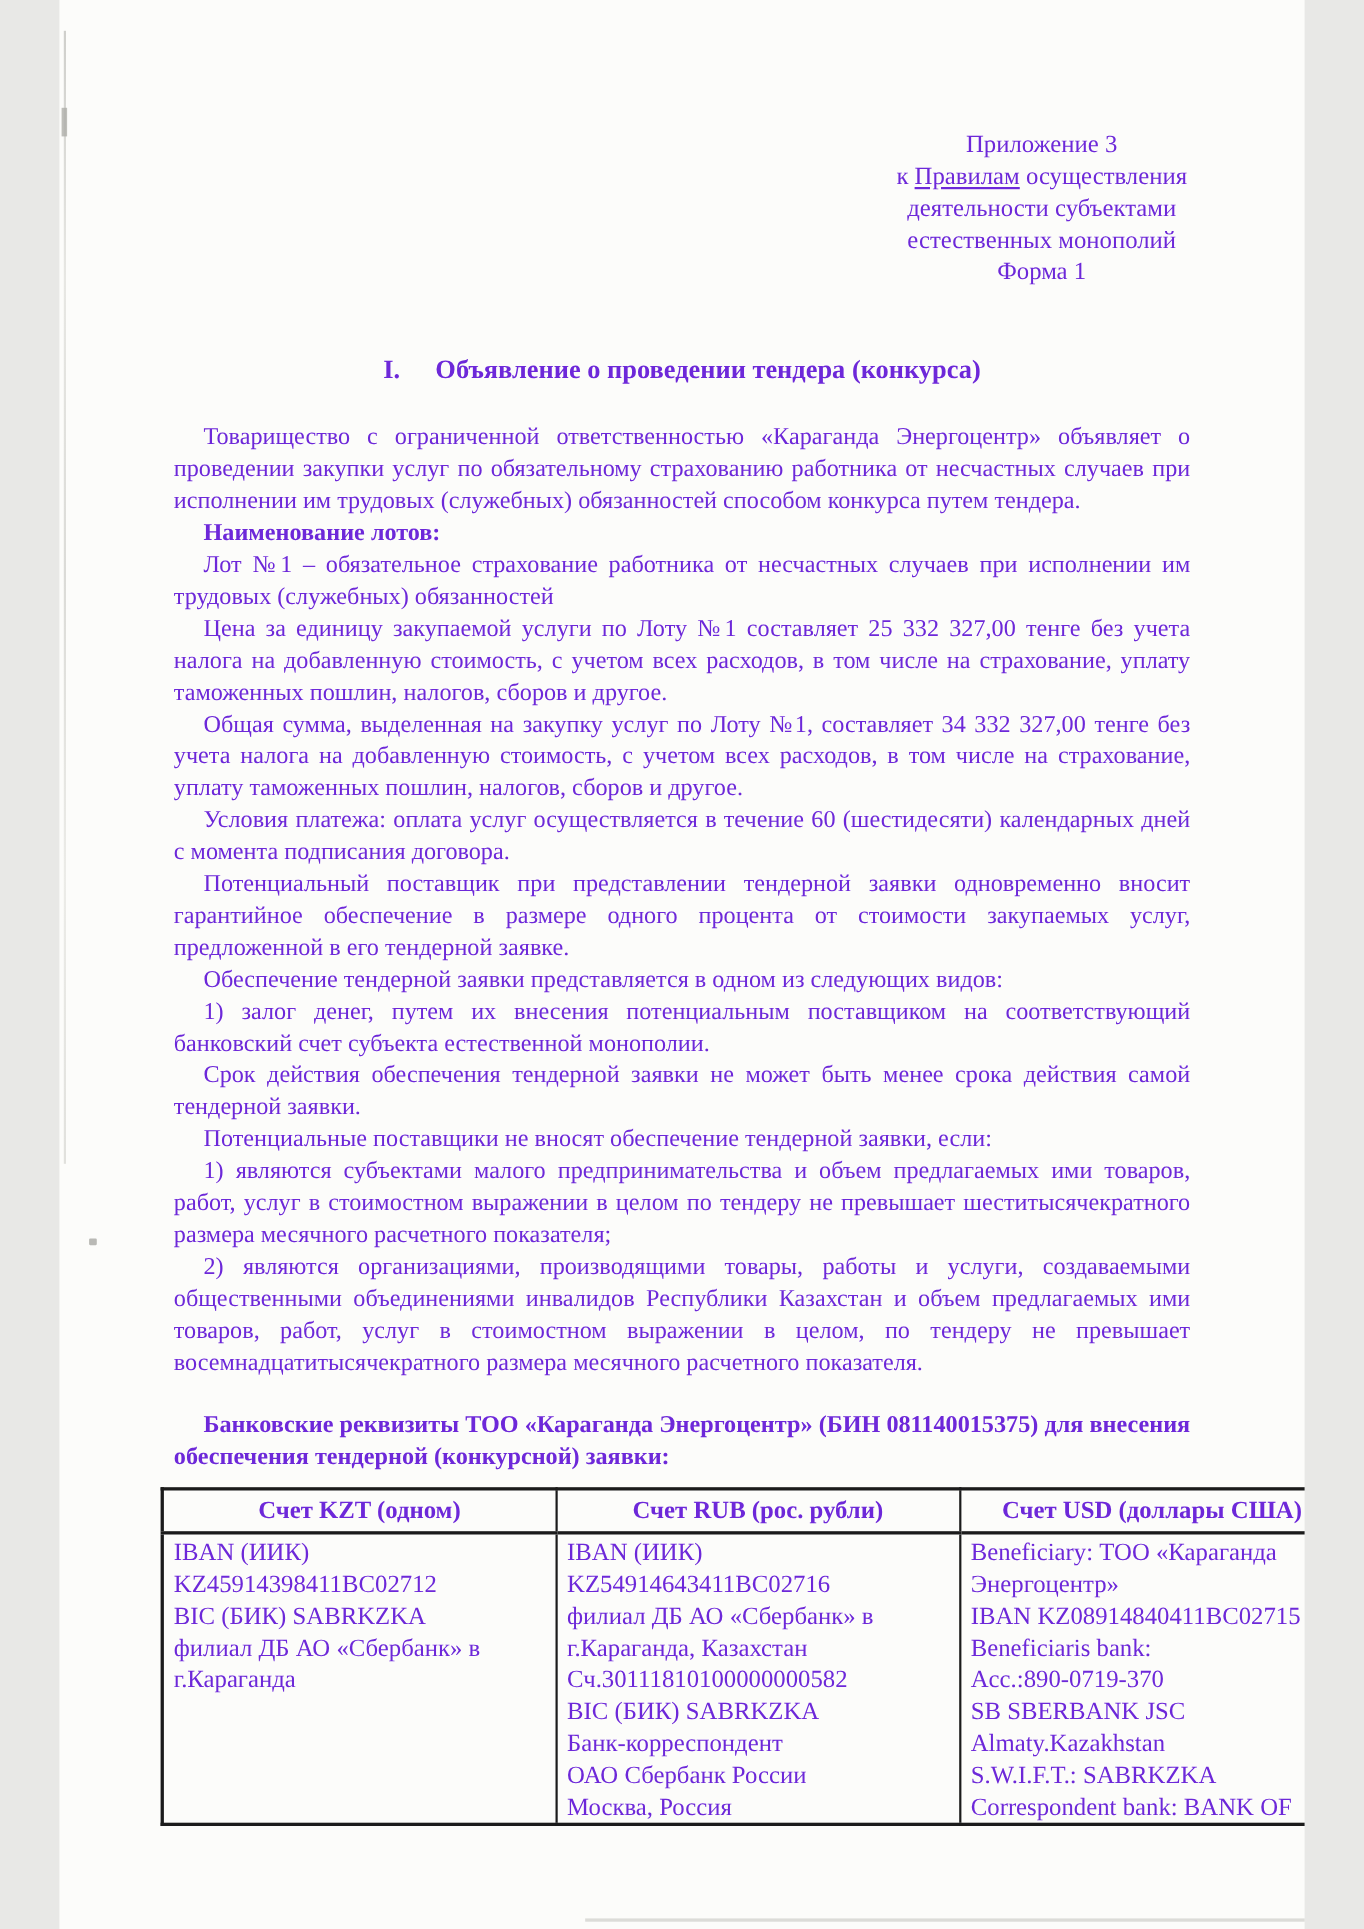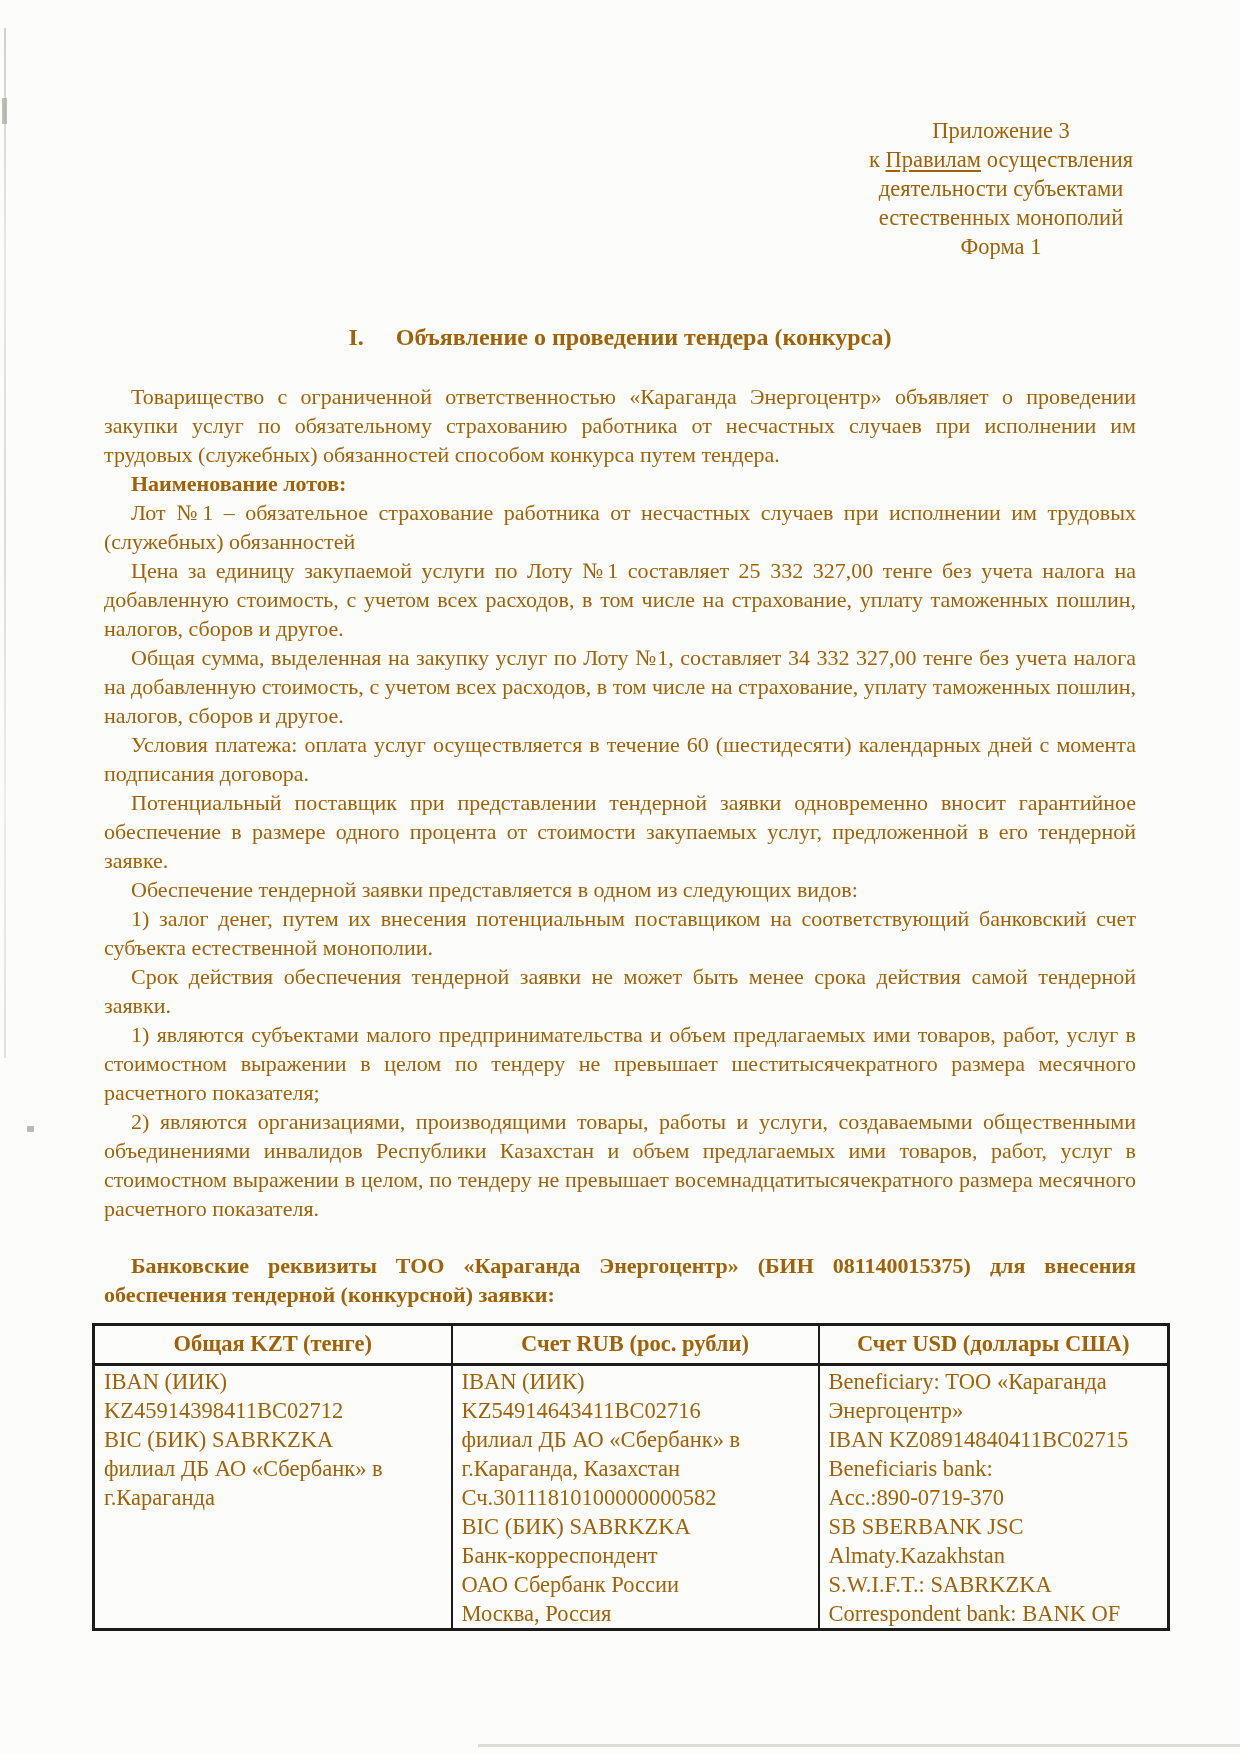--- a/index.html
+++ b/index.html
@@ -1,22 +1,22 @@
 <!DOCTYPE html>
 <html lang="ru"><head>
 <meta charset="utf-8">
 <style>
   html, body { margin:0; padding:0; background:#e8e8e6; }
   .page {
     position:relative;
-    width:1240px; height:1754px;
+    width:1132px; height:1754px;
     margin:0 auto;
     background:#fcfcfa;
     font-family:"Liberation Serif", serif;
-    color:#a16207;
+    color:#6d28d9;
     overflow:hidden;
   }
   
   .edge-line {
     position:absolute; left:4px; top:28px; width:2px; height:1030px;
     background:linear-gradient(#b7b7b2, #dcdcd7 22%, #c9c9c4 48%, #e3e3de 75%, #d2d2cd);
     opacity:.65;
   }
   .edge-dash { position:absolute; left:2px; top:98px; width:5px; height:26px; background:#aeaea9; opacity:.8; }
   .speck { position:absolute; left:27px; top:1126px; width:7px; height:6px; background:#9c9c97; opacity:.7; border-radius:1px; }
@@ -88,34 +88,35 @@
     <p>Товарищество с ограниченной ответственностью «Караганда Энергоцентр» объявляет о проведении закупки услуг по обязательному страхованию работника от несчастных случаев при исполнении им трудовых (служебных) обязанностей способом конкурса путем тендера.</p>
     <p class="b">Наименование лотов:</p>
     <p><b>Лот №1</b><span> – обязательное страхование работника от несчастных случаев при исполнении им трудовых (служебных) обязанностей</span></p>
     <p>Цена за единицу закупаемой услуги по Лоту №1 составляет 25 332 327,00 тенге без учета налога на добавленную стоимость, с учетом всех расходов, в том числе на страхование, уплату таможенных пошлин, налогов, сборов и другое.</p>
     <p>Общая сумма, выделенная на закупку услуг по Лоту №1, составляет 34 332 327,00 тенге без учета налога на добавленную стоимость, с учетом всех расходов, в том числе на страхование, уплату таможенных пошлин, налогов, сборов и другое.</p>
     <p>Условия платежа: оплата услуг осуществляется в течение 60 (шестидесяти) календарных дней с момента подписания договора.</p>
     <p><span>Потенциальный поставщик при представлении тендерной заявки </span><b>одновременно</b><span> вносит гарантийное обеспечение в размере одного процента от стоимости закупаемых услуг, предложенной в его тендерной заявке.</span></p>
     <p>Обеспечение тендерной заявки представляется в одном из следующих видов:</p>
     <p>1) залог денег, путем их внесения потенциальным поставщиком на соответствующий банковский счет субъекта естественной монополии.</p>
     <p>Срок действия обеспечения тендерной заявки не может быть менее срока действия самой тендерной заявки.</p>
+    <p>Потенциальные поставщики не вносят обеспечение тендерной заявки, если:</p>
     <p>1) являются субъектами малого предпринимательства и объем предлагаемых ими товаров, работ, услуг в стоимостном выражении в целом по тендеру не превышает шеститысячекратного размера месячного расчетного показателя;</p>
     <p>2) являются организациями, производящими товары, работы и услуги, создаваемыми общественными объединениями инвалидов Республики Казахстан и объем предлагаемых ими товаров, работ, услуг в стоимостном выражении в целом, по тендеру не превышает восемнадцатитысячекратного размера месячного расчетного показателя.</p>
     <p class="b p-bank">Банковские реквизиты ТОО «Караганда Энергоцентр» (БИН 081140015375) для внесения обеспечения тендерной (конкурсной) заявки:</p>
   </div>
 
   <table class="bank-table">
     <colgroup>
         <col style="width:358px">
         <col style="width:367px">
         <col style="width:350px">
       </colgroup>
     <thead>
       <tr>
-        <th>Общая KZT (тенге)</th>
+        <th>Счет KZT (одном)</th>
         <th>Счет RUB (рос. рубли)</th>
         <th>Счет USD (доллары США)</th>
       </tr>
     </thead>
     <tbody>
       <tr>
         <td>IBAN (ИИК)
 KZ45914398411BC02712
 BIC (БИК) SABRKZKA
 филиал ДБ АО «Сбербанк» в

